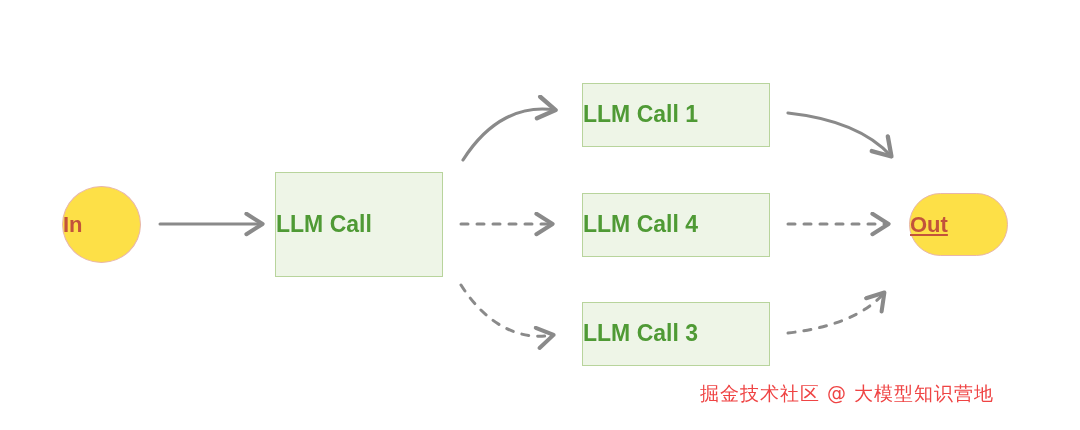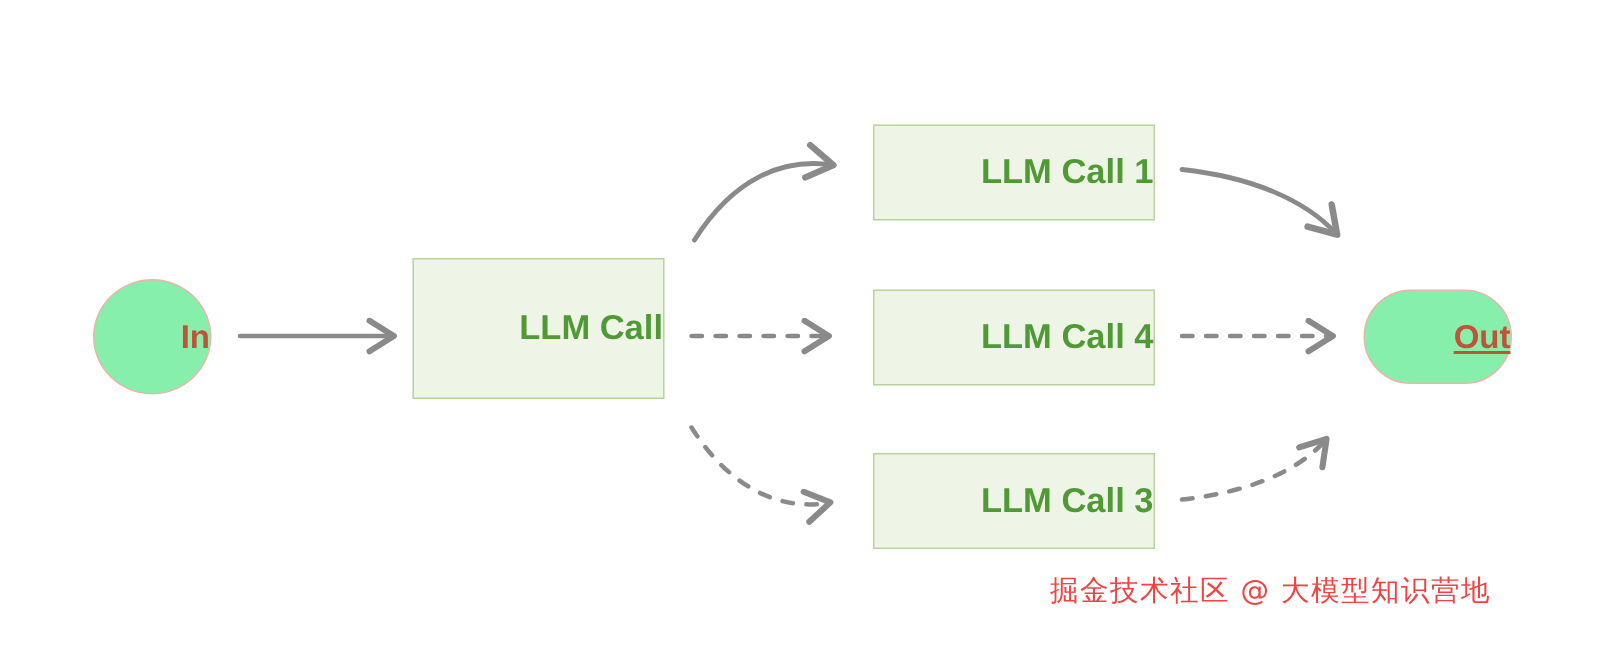--- a/index.html
+++ b/index.html
@@ -25,26 +25,26 @@
     position: absolute;
     left: 0;
     top: 0;
     width: 1080px;
     height: 430px;
   }
   .node {
     position: absolute;
     display: flex;
     align-items: center;
-    justify-content: flex-end;
+    justify-content: flex-start;
     text-align: center;
     box-sizing: border-box;
   }
   .node-terminal {
-    background: #86efac;
+    background: #fde047;
     border: 1.6px solid #e8b6ab;
     color: #c2533b;
     font-weight: bold;
   }
   .node-in {
     left: 62px;
     top: 186px;
     width: 79px;
     height: 77px;
     border-radius: 50%;
@@ -64,21 +64,21 @@
     border: 1.4px solid #b8d49c;
     color: #4f9a35;
     font-weight: bold;
     font-size: 23px;
     line-height: 1.18;
   }
   .node-router {
     left: 275px;
     top: 172px;
     width: 168px;
-    height: 94px;
+    height: 105px;
   }
   .node-call {
     left: 582px;
     width: 188px;
     height: 64px;
   }
   .node-call-1 { top: 83px; }
   .node-call-2 { top: 193px; }
   .node-call-3 { top: 302px; }
   .watermark {

